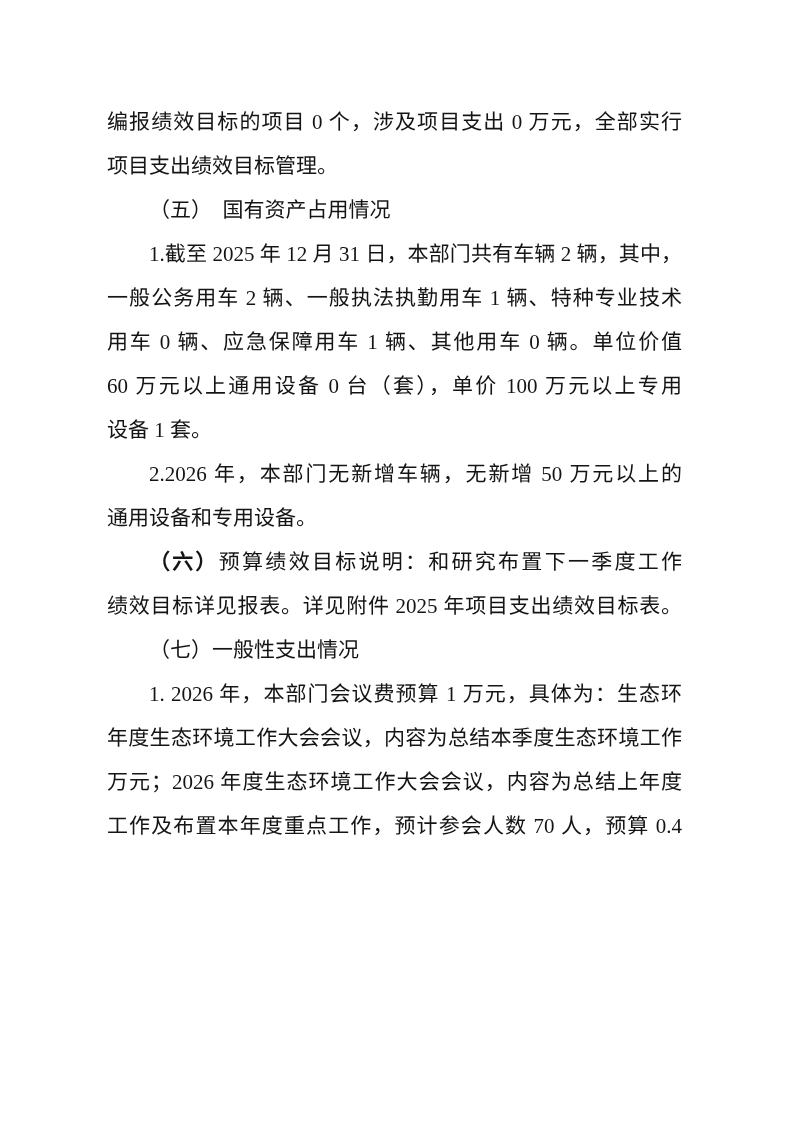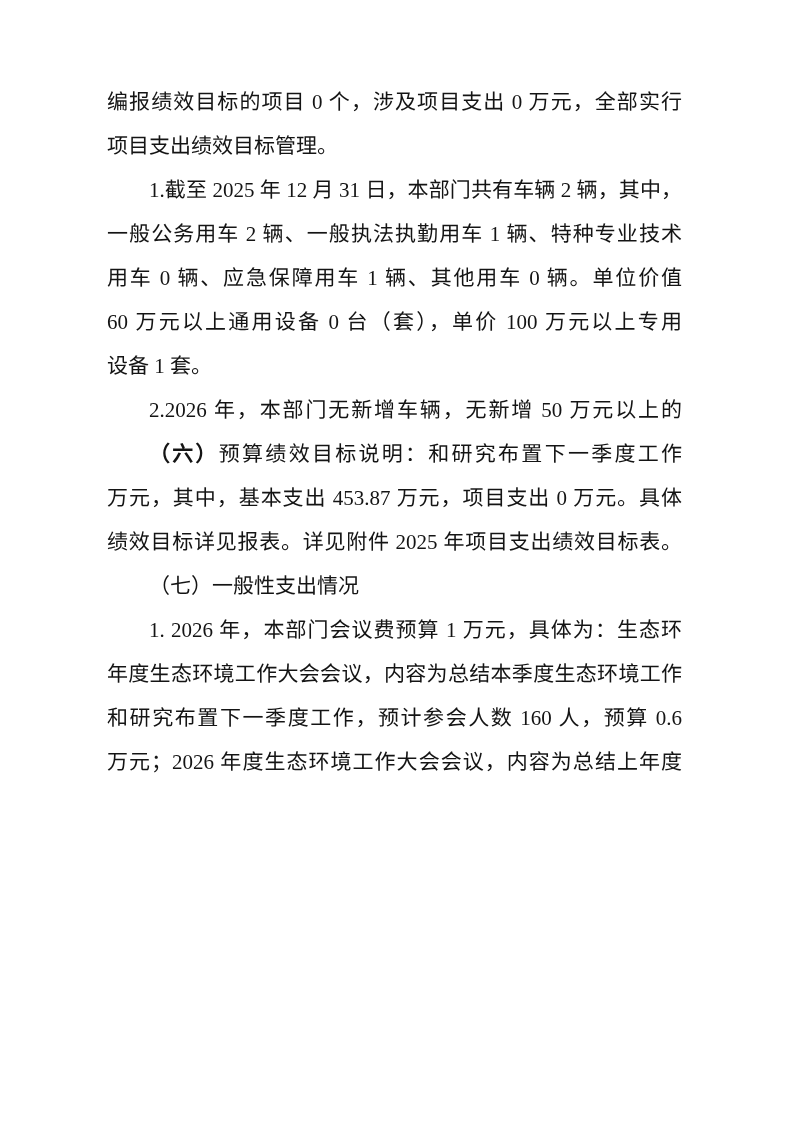--- a/index.html
+++ b/index.html
@@ -8,48 +8,49 @@
     height: 1122px;
     background: #ffffff;
     position: relative;
     overflow: hidden;
     font-family: "Liberation Serif", "DejaVu Serif", serif;
     color: #141414;
   }
   .doc-body {
     position: absolute;
     left: 107px;
-    top: 80px;
+    top: 100px;
     width: 575px;
   }
   .line {
     font-size: 21px;
     line-height: 44px;
     height: 44px;
     overflow: visible;
     text-align: justify;
     white-space: normal;
   }
   .line.fill { text-align-last: justify; }
   .line.indent { text-indent: 42px; }
   .b { font-weight: bold; }
 </style>
 </head>
 <body>
 
 <div class="doc-body">
     <div class="line fill"><span>编报绩效目标的项目 0 个，涉及项目支出 0 万元，全部实行</span></div>
     <div class="line"><span>项目支出绩效目标管理。</span></div>
+    <div class="line indent"><span>（五）　国有资产占用情况</span></div>
     <div class="line fill indent"><span>1.截至 2025 年 12 月 31 日，本部门共有车辆 2 辆，其中，</span></div>
     <div class="line fill"><span>一般公务用车 2 辆、一般执法执勤用车 1 辆、特种专业技术</span></div>
     <div class="line fill"><span>用车 0 辆、应急保障用车 1 辆、其他用车 0 辆。单位价值</span></div>
     <div class="line fill"><span>60 万元以上通用设备 0 台（套），单价 100 万元以上专用</span></div>
     <div class="line"><span>设备 1 套。</span></div>
     <div class="line fill indent"><span>2.2026 年，本部门无新增车辆，无新增 50 万元以上的</span></div>
+    <div class="line"><span>通用设备和专用设备。</span></div>
     <div class="line fill indent"><span class="b">（六）</span><span>预算绩效目标说明：和研究布置下一季度工作</span></div>
-    <div class="line fill"><span>万元，其中，基本支出 453.87 万元，项目支出 0 万元。具体</span></div>
     <div class="line fill"><span>绩效目标详见报表。详见附件 2025 年项目支出绩效目标表。</span></div>
     <div class="line indent"><span>（七）一般性支出情况</span></div>
     <div class="line fill indent"><span>1. 2026 年，本部门会议费预算 1 万元，具体为：生态环</span></div>
     <div class="line fill"><span>年度生态环境工作大会会议，内容为总结本季度生态环境工作</span></div>
-    <div class="line fill"><span>和研究布置下一季度工作，预计参会人数 160 人，预算 0.6</span></div>
     <div class="line fill"><span>万元；2026 年度生态环境工作大会会议，内容为总结上年度</span></div>
+    <div class="line fill"><span>工作及布置本年度重点工作，预计参会人数 70 人，预算 0.4</span></div>
   </div>
 
 </body></html>

